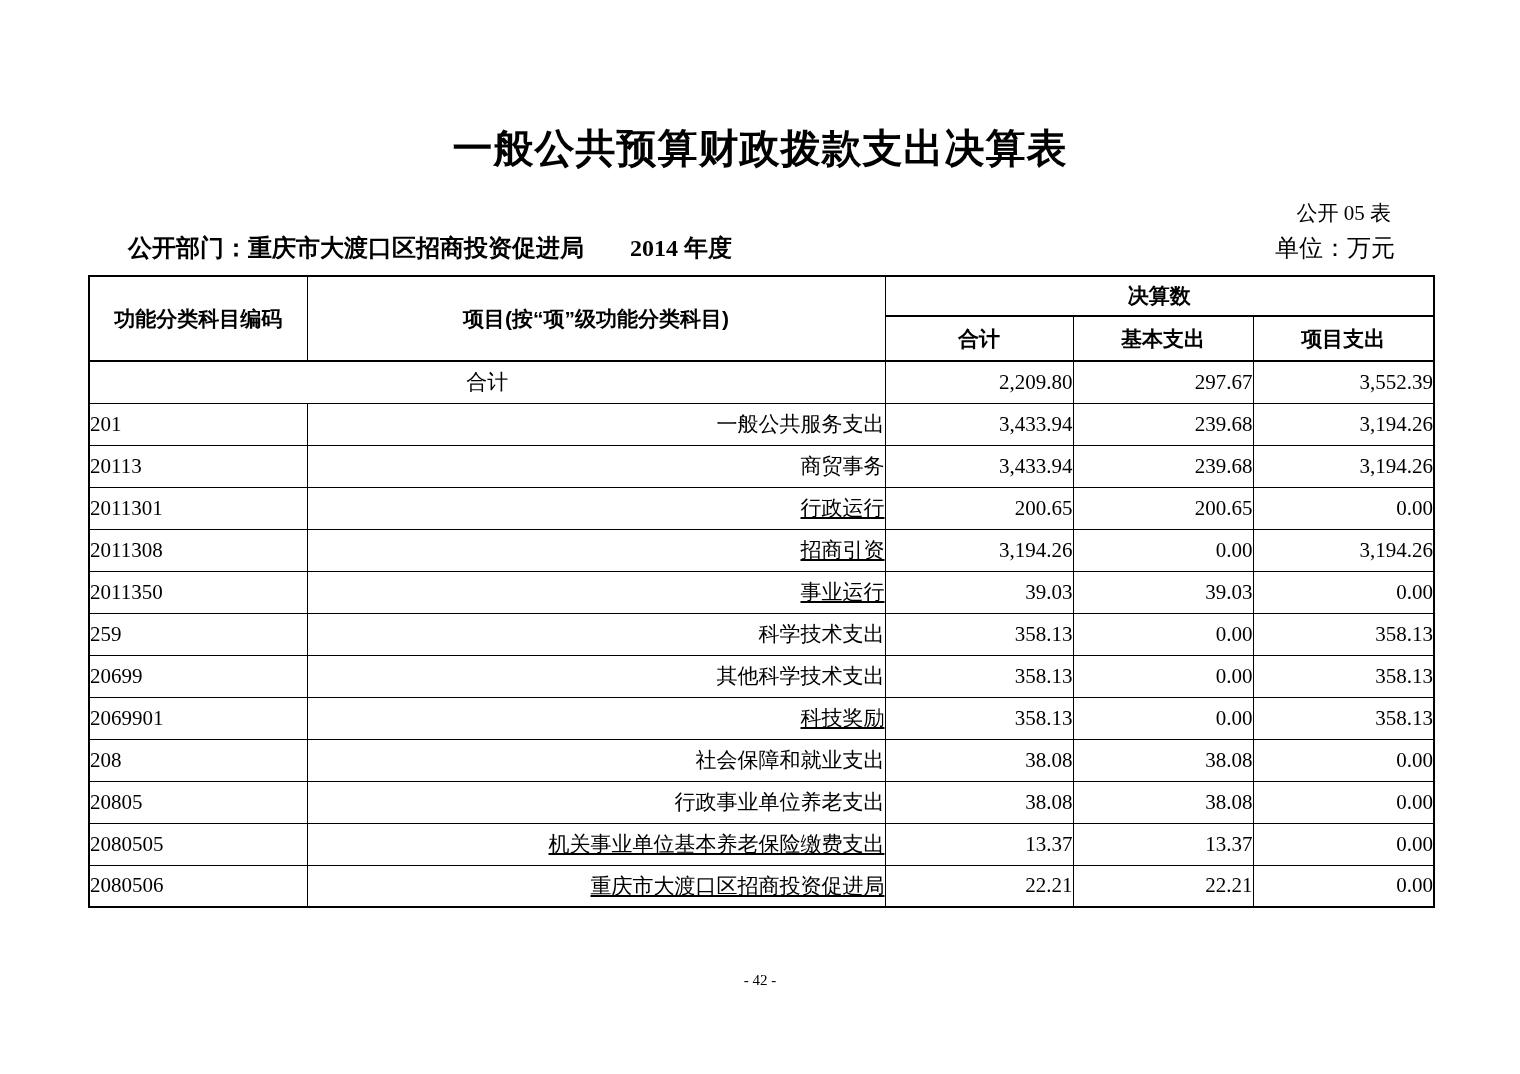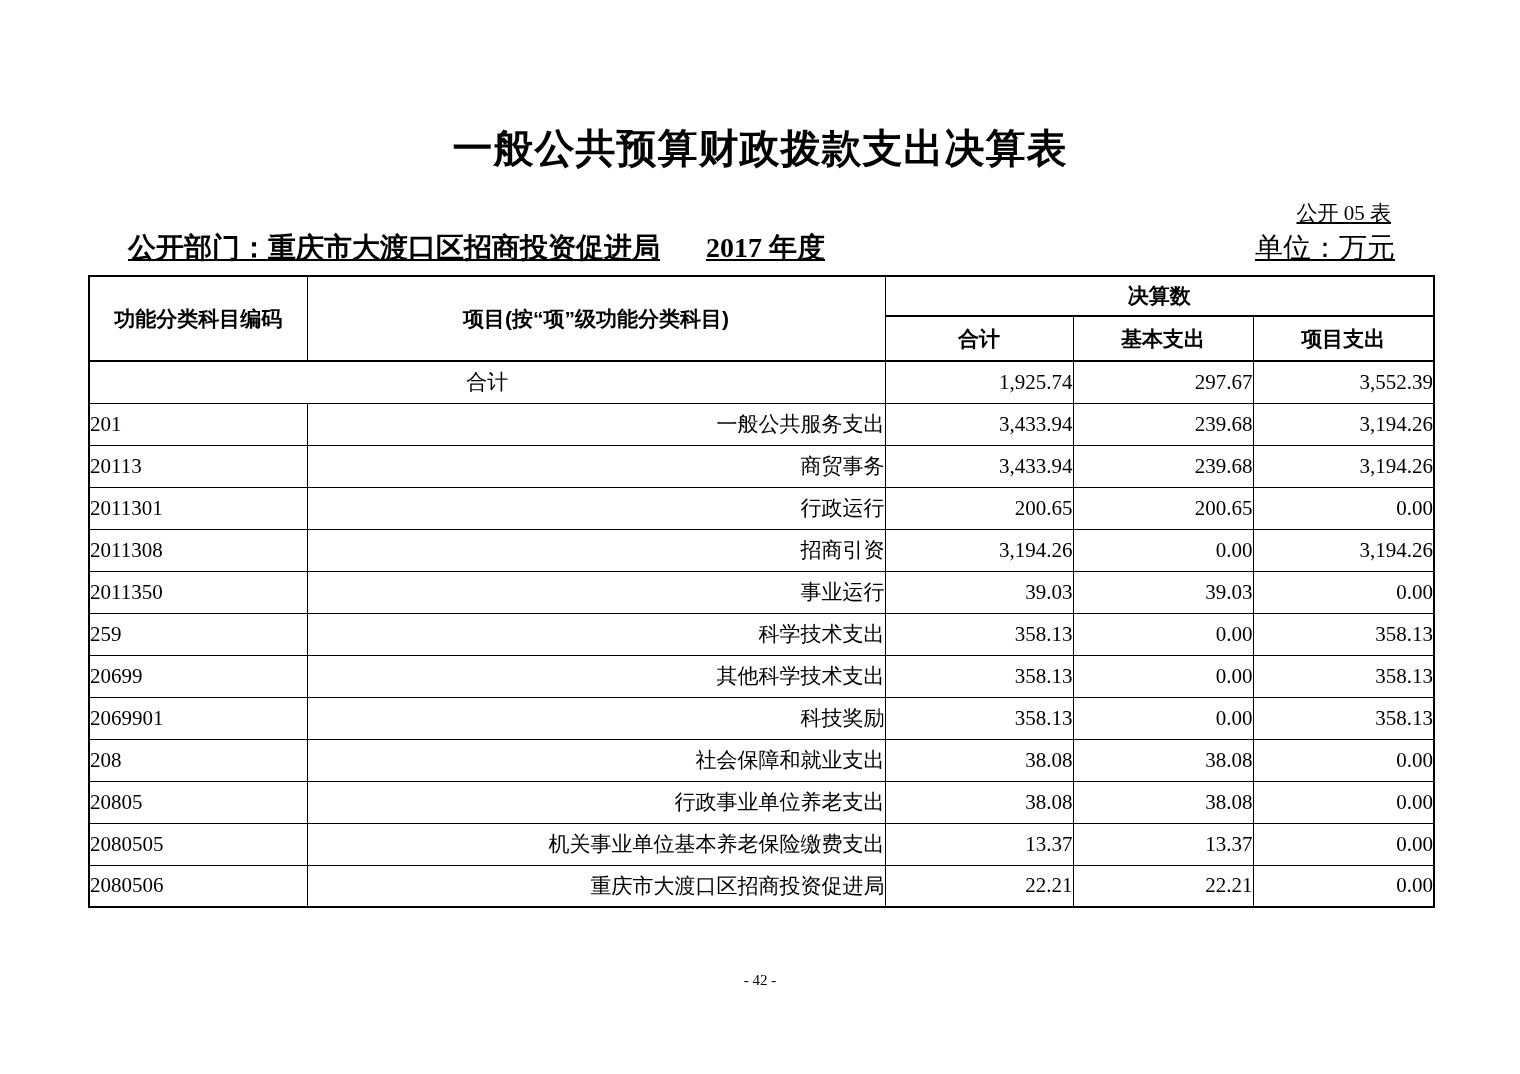--- a/index.html
+++ b/index.html
@@ -16,34 +16,34 @@
     margin: 0;
     padding-top: 122px;
     text-align: center;
     font-family: "Liberation Sans", sans-serif;
     font-weight: bold;
     font-size: 40px;
     line-height: 52px;
     letter-spacing: 1px;
   }
 
-  .meta { width: 1345px; margin: 0 0 0 88px; text-decoration: underline; }
+  .meta { width: 1345px; margin: 0 0 0 88px; }
   .form-code-line {
     margin-top: 26px;
     text-align: right;
     padding-right: 42px;
     font-size: 21px;
     line-height: 26px;
   }
   .meta-line2 {
     margin-top: 9px;
     display: flex;
     justify-content: space-between;
     align-items: baseline;
-    font-size: 28px;
+    font-size: 24px;
     line-height: 26px;
   }
   .dept-group { padding-left: 40px; font-weight: bold; display: flex; }
   .year-label { margin-left: 46px; font-weight: bold; }
   .unit-label { padding-right: 38px; }
 
   table.budget {
     margin: 14px 0 0 88px;
     width: 1345px;
     border-collapse: collapse;
@@ -64,21 +64,21 @@
   }
   tr.hdr-top { height: 40px; }
   tr.hdr-top th { border-bottom-width: 2px; margin-top: 32px; }
   tr.hdr-sub { height: 45px; }
   tr.hdr-sub th { border-bottom: 2px solid #000; }
   th.h-code, th.h-item { border-bottom: 2px solid #000 !important; }
 
   table.budget tbody tr { height: 42px; }
   td.c-code { font-size: 21px; padding-left: 10px; text-align: left; }
   td.c-item { font-size: 21px; padding-left: 12px; text-align: right; }
-  td.c-item.indent { padding-left: 40px; }
+  td.c-item.indent { padding-left: 40px; text-decoration: underline; }
   td.c-num  { font-size: 21px; padding-right: 12px; text-align: right; }
   td.c-summary { font-size: 21px; text-align: center; }
 
   .page-footer {
     margin-top: 64px;
     text-align: center;
     font-size: 15px;
   }
 </style>
 </head>
@@ -86,21 +86,21 @@
 
 <div class="page">
 
   <h1 class="doc-title">一般公共预算财政拨款支出决算表</h1>
 
   <div class="meta">
     <div class="form-code-line">公开 05 表</div>
     <div class="meta-line2">
       <div class="dept-group">
         <span>公开部门：重庆市大渡口区招商投资促进局</span>
-        <span class="year-label">2017 年度</span>
+        <span class="year-label">2014 年度</span>
       </div>
       <div class="unit-label">单位：万元</div>
     </div>
   </div>
 
   <table class="budget">
     <colgroup>
       <col style="width:218px">
         <col style="width:578px">
         <col style="width:188px">
@@ -115,21 +115,21 @@
       </tr>
       <tr class="hdr-sub">
         <th>合计</th>
         <th>基本支出</th>
         <th>项目支出</th>
       </tr>
     </thead>
     <tbody>
       <tr>
         <td class="c-summary" colspan="2">合计</td>
-        <td class="c-num">1,925.74</td>
+        <td class="c-num">2,209.80</td>
         <td class="c-num">297.67</td>
         <td class="c-num">3,552.39</td>
       </tr>
       <tr>
         <td class="c-code">201</td>
         <td class="c-item">一般公共服务支出</td>
         <td class="c-num">3,433.94</td>
         <td class="c-num">239.68</td>
         <td class="c-num">3,194.26</td>
       </tr>

